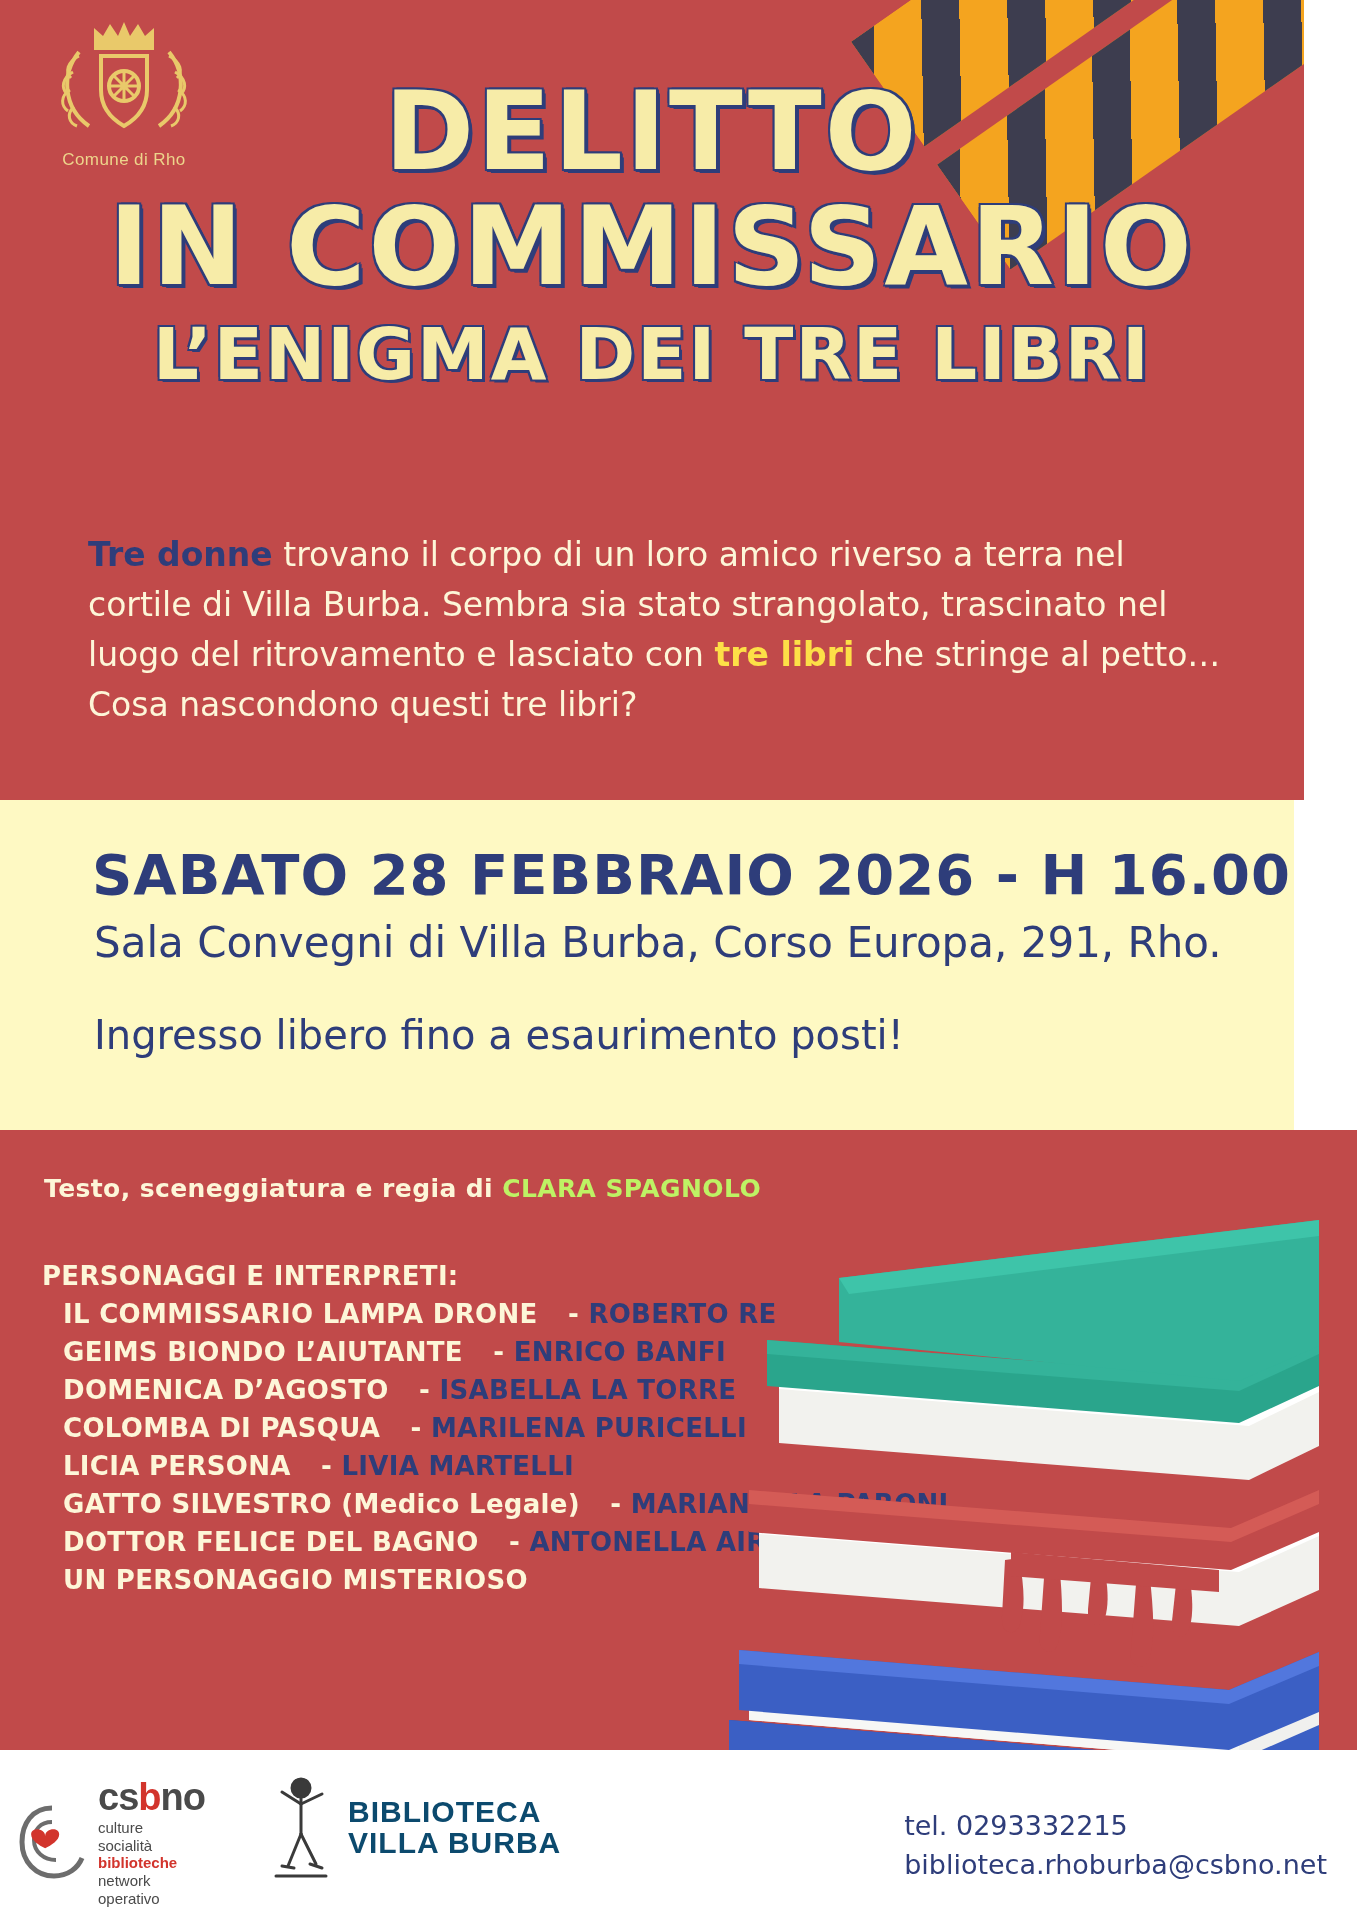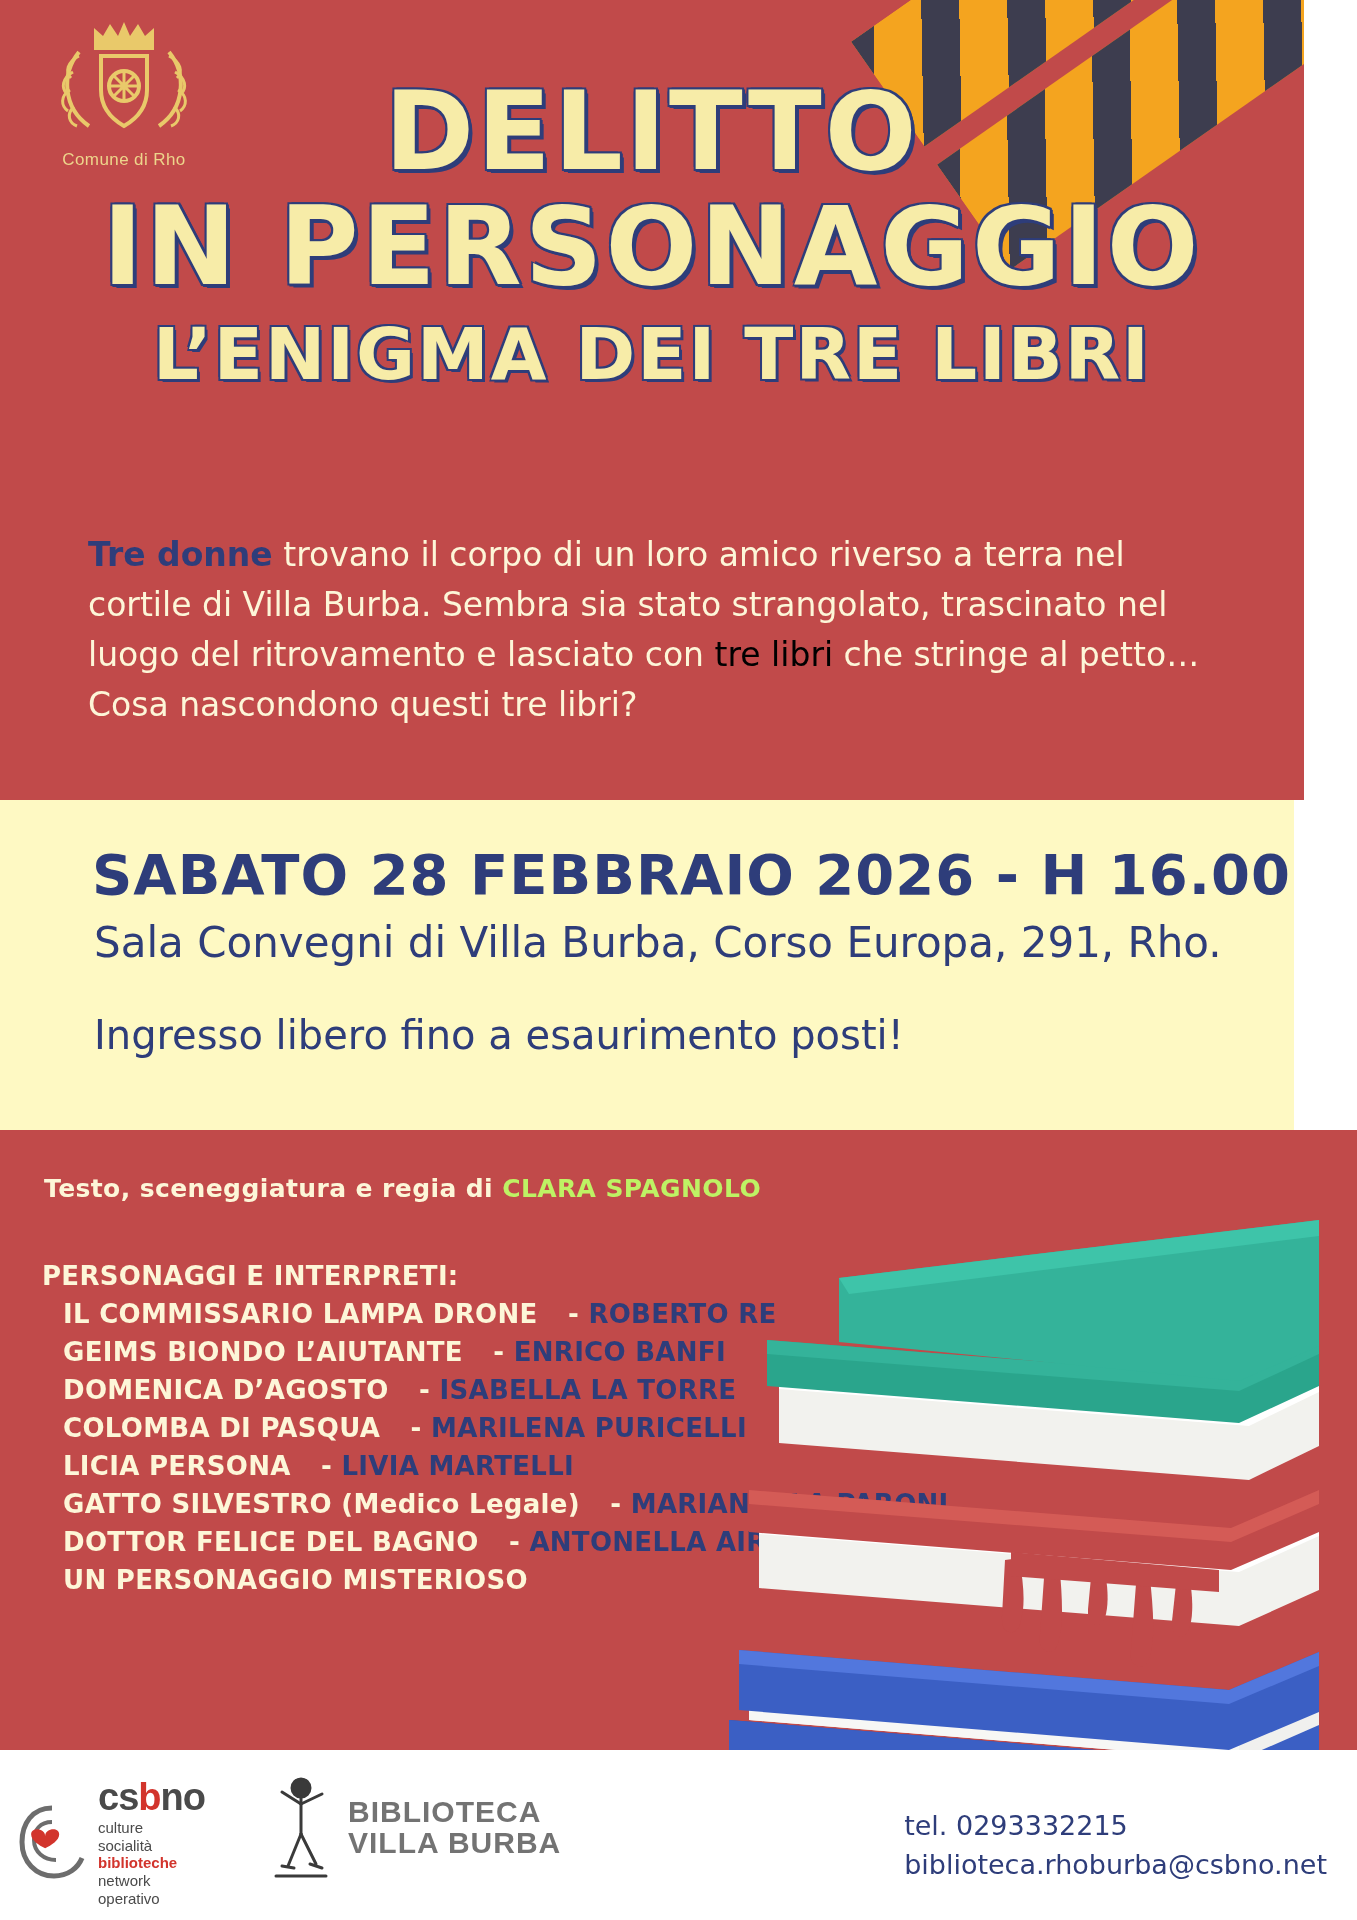--- a/index.html
+++ b/index.html
@@ -122,21 +122,21 @@
     left: 88px;
     right: 82px;
     top: 530px;
     font-family: "DejaVu Sans", sans-serif;
     font-size: 33px;
     line-height: 1.52;
     color: #fdf6d8;
     text-align: left;
   }
   .synopsis b { color: #2e3d7a; font-weight: bold; }
-  .synopsis .hl { color: #000000; font-weight: normal; }
+  .synopsis .hl { color: #fde047; font-weight: bold; }
 
   
   .block-yellow {
     position: absolute;
     left: 0; top: 800px;
     width: 1294px;
     height: 330px;
     background: #fef9c3;
   }
   .date-line {
@@ -250,21 +250,21 @@
     top: 22px;
     display: flex;
     align-items: center;
     gap: 14px;
   }
   .villa-name {
     font-family: "Liberation Sans", sans-serif;
     font-weight: bold;
     font-size: 30px;
     line-height: 1.05;
-    color: #737373;
+    color: #0c4a6e;
     letter-spacing: 1px;
   }
   .contacts {
     position: absolute;
     right: 30px;
     top: 56px;
     text-align: left;
     font-family: "DejaVu Sans", sans-serif;
     font-size: 27px;
     line-height: 1.45;
@@ -307,21 +307,21 @@
 
         <path d="M52 34 h46 v34 c0 22 -16 32 -23 36 c-7 -4 -23 -14 -23 -36 z" fill="none" stroke="#e9c96a" stroke-width="4"></path>
         <circle cx="75" cy="64" r="15" fill="none" stroke="#e9c96a" stroke-width="4"></circle>
         <path d="M75 49 v30 M60 64 h30 M64 53 l22 22 M86 53 l-22 22" stroke="#e9c96a" stroke-width="3"></path>
       </svg>
       <div class="crest-label">Comune di Rho</div>
     </div>
 
     <div class="title-wrap">
       <div class="title-main t-line1">DELITTO</div>
-      <div class="title-main t-line2">IN PERSONAGGIO</div>
+      <div class="title-main t-line2">IN COMMISSARIO</div>
       <div class="t-sub">L’ENIGMA DEI TRE LIBRI</div>
     </div>
 
     <div class="synopsis">
       <b>Tre donne</b><span> trovano il corpo di un loro amico riverso a terra nel cortile di Villa Burba. Sembra sia stato strangolato, trascinato nel luogo del ritrovamento e lasciato con </span><span class="hl">tre libri</span><span> che stringe al petto… Cosa nascondono questi tre libri?</span>
     </div>
   </div>
 
   <div class="block-yellow">
     <div class="date-line">SABATO 28 FEBBRAIO 2026 - H 16.00</div>

